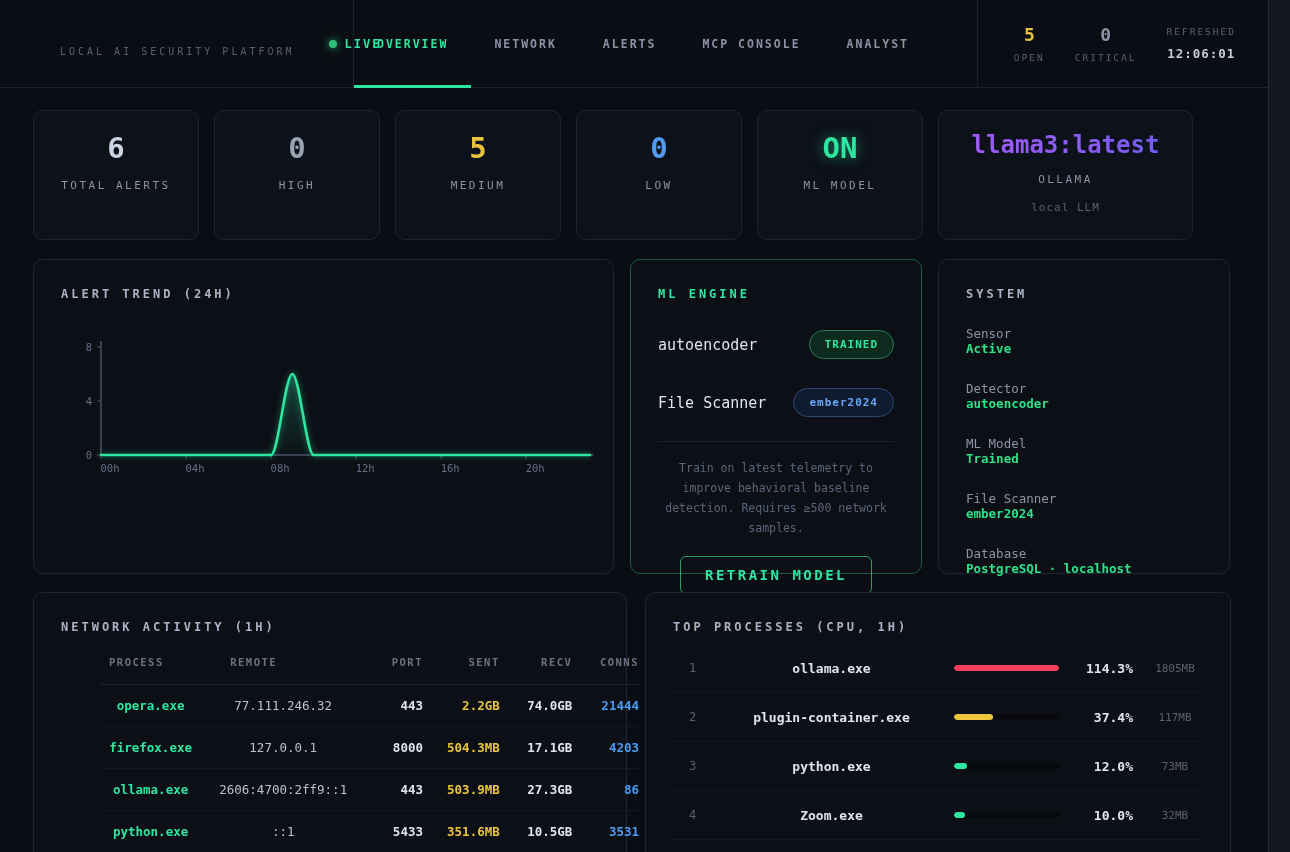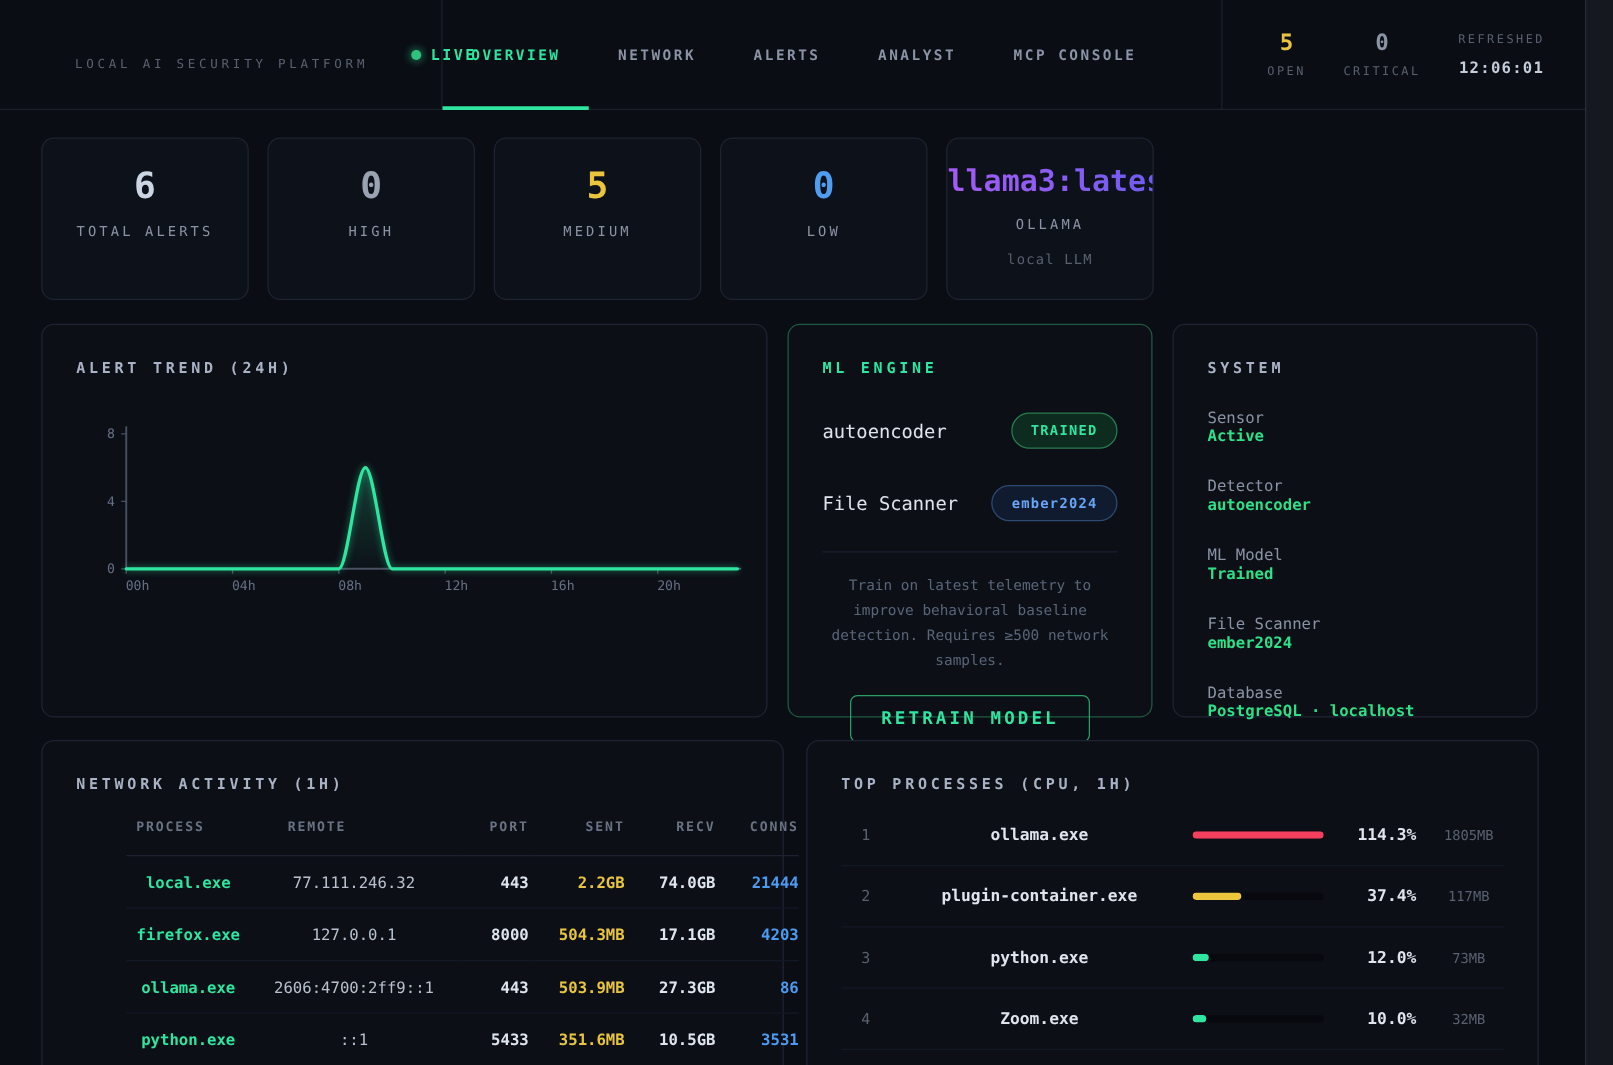--- a/index.html
+++ b/index.html
@@ -109,22 +109,22 @@
     </div>
     <div class="live">
       <span class="live-dot"></span>
       <span>LIVE</span>
     </div>
   </div>
   <div class="tabs">
     <div class="tab active">OVERVIEW</div>
     <div class="tab">NETWORK</div>
     <div class="tab">ALERTS</div>
+    <div class="tab">MCP CONSOLE</div>
     <div class="tab">ANALYST</div>
-    <div class="tab">MCP CONSOLE</div>
   </div>
   <div class="hstats">
     <div class="hstat">
       <div class="hstat-value yellow">5</div>
       <div class="hstat-label">OPEN</div>
     </div>
     <div class="hstat">
       <div class="hstat-value gray">0</div>
       <div class="hstat-label">CRITICAL</div>
     </div>
@@ -144,20 +144,24 @@
     <div class="card-value v-gray">0</div>
     <div class="card-label">HIGH</div>
   </div>
   <div class="card">
     <div class="card-value v-yellow">5</div>
     <div class="card-label">MEDIUM</div>
   </div>
   <div class="card">
     <div class="card-value v-blue">0</div>
     <div class="card-label">LOW</div>
+  </div>
+  <div class="card">
+    <div class="card-value v-green">ON</div>
+    <div class="card-label">ML MODEL</div>
   </div>
   <div class="card">
     <div class="card-value grad">llama3:latest</div>
     <div class="card-label">OLLAMA</div>
     <div class="card-sublabel">local LLM</div>
   </div>
 </div>
 
 <div class="row2">
   <div class="panel tall">
@@ -255,21 +259,21 @@
           <th class="c1">PROCESS</th>
           <th class="c2">REMOTE</th>
           <th class="c3">PORT</th>
           <th class="c4">SENT</th>
           <th class="c5">RECV</th>
           <th class="c6">CONNS</th>
         </tr>
       </thead>
       <tbody>
         <tr>
-          <td class="c1">local.exe</td>
+          <td class="c1">opera.exe</td>
           <td class="c2">77.111.246.32</td>
           <td class="c3">443</td>
           <td class="c4">2.2GB</td>
           <td class="c5">74.0GB</td>
           <td class="c6">21444</td>
         </tr>
         <tr>
           <td class="c1">firefox.exe</td>
           <td class="c2">127.0.0.1</td>
           <td class="c3">8000</td>

